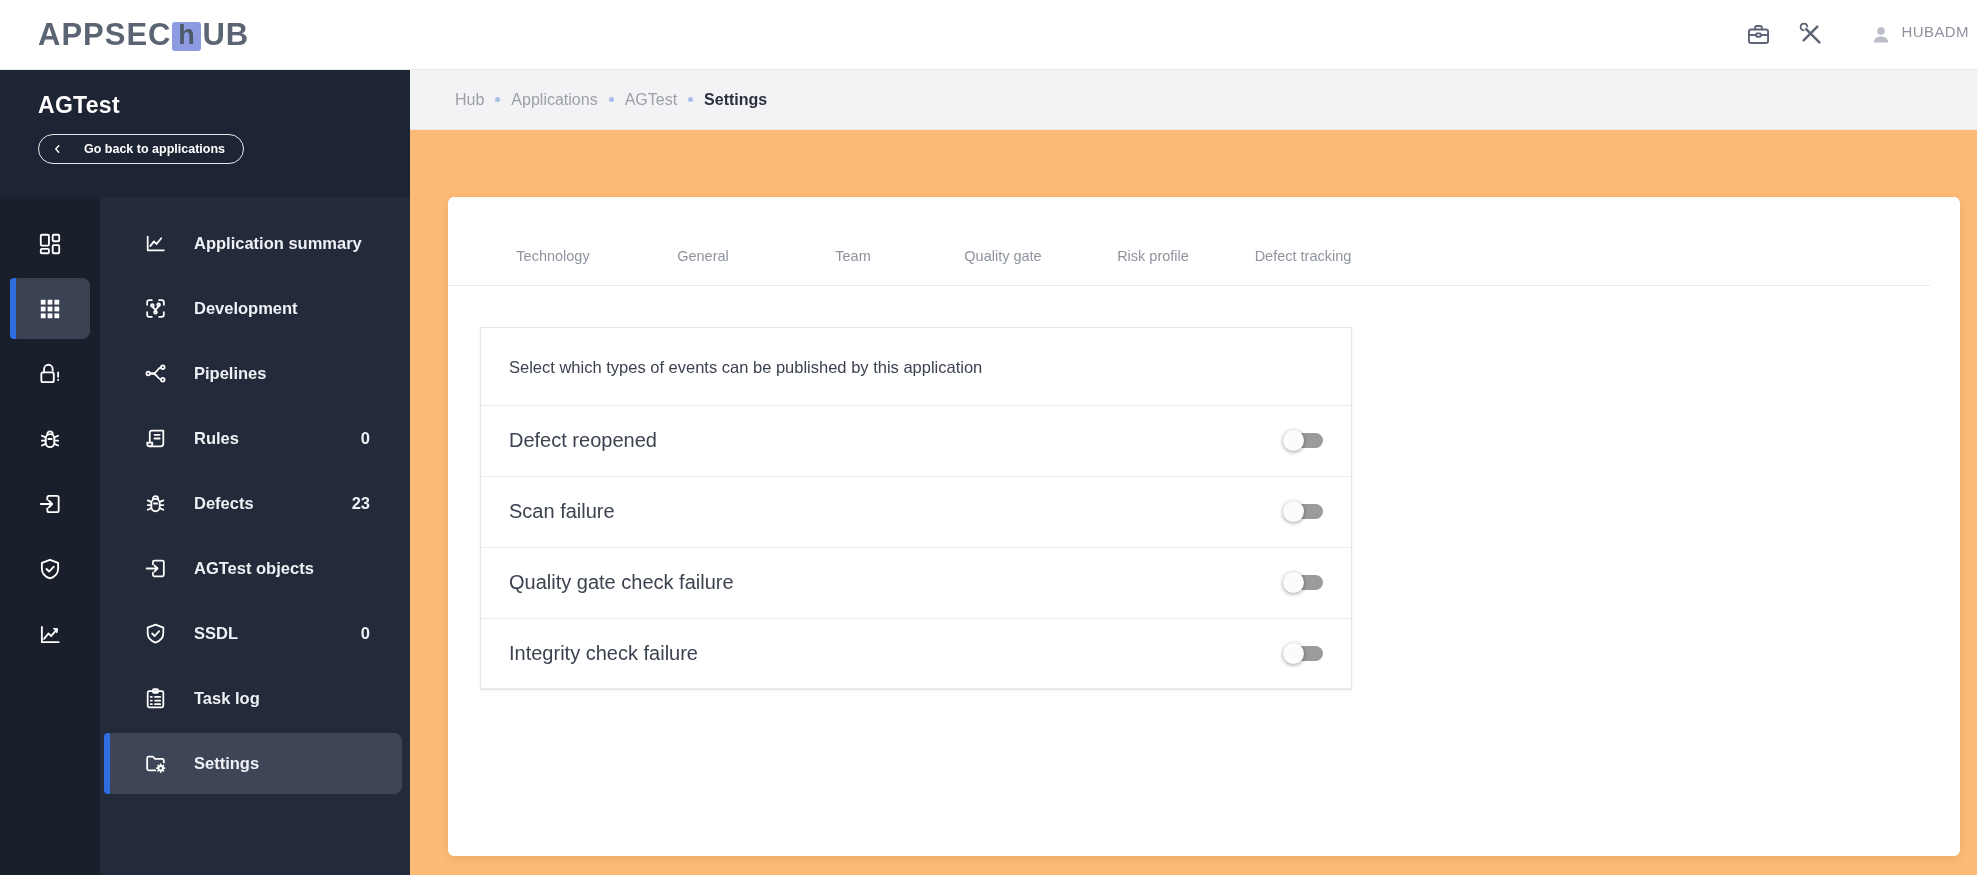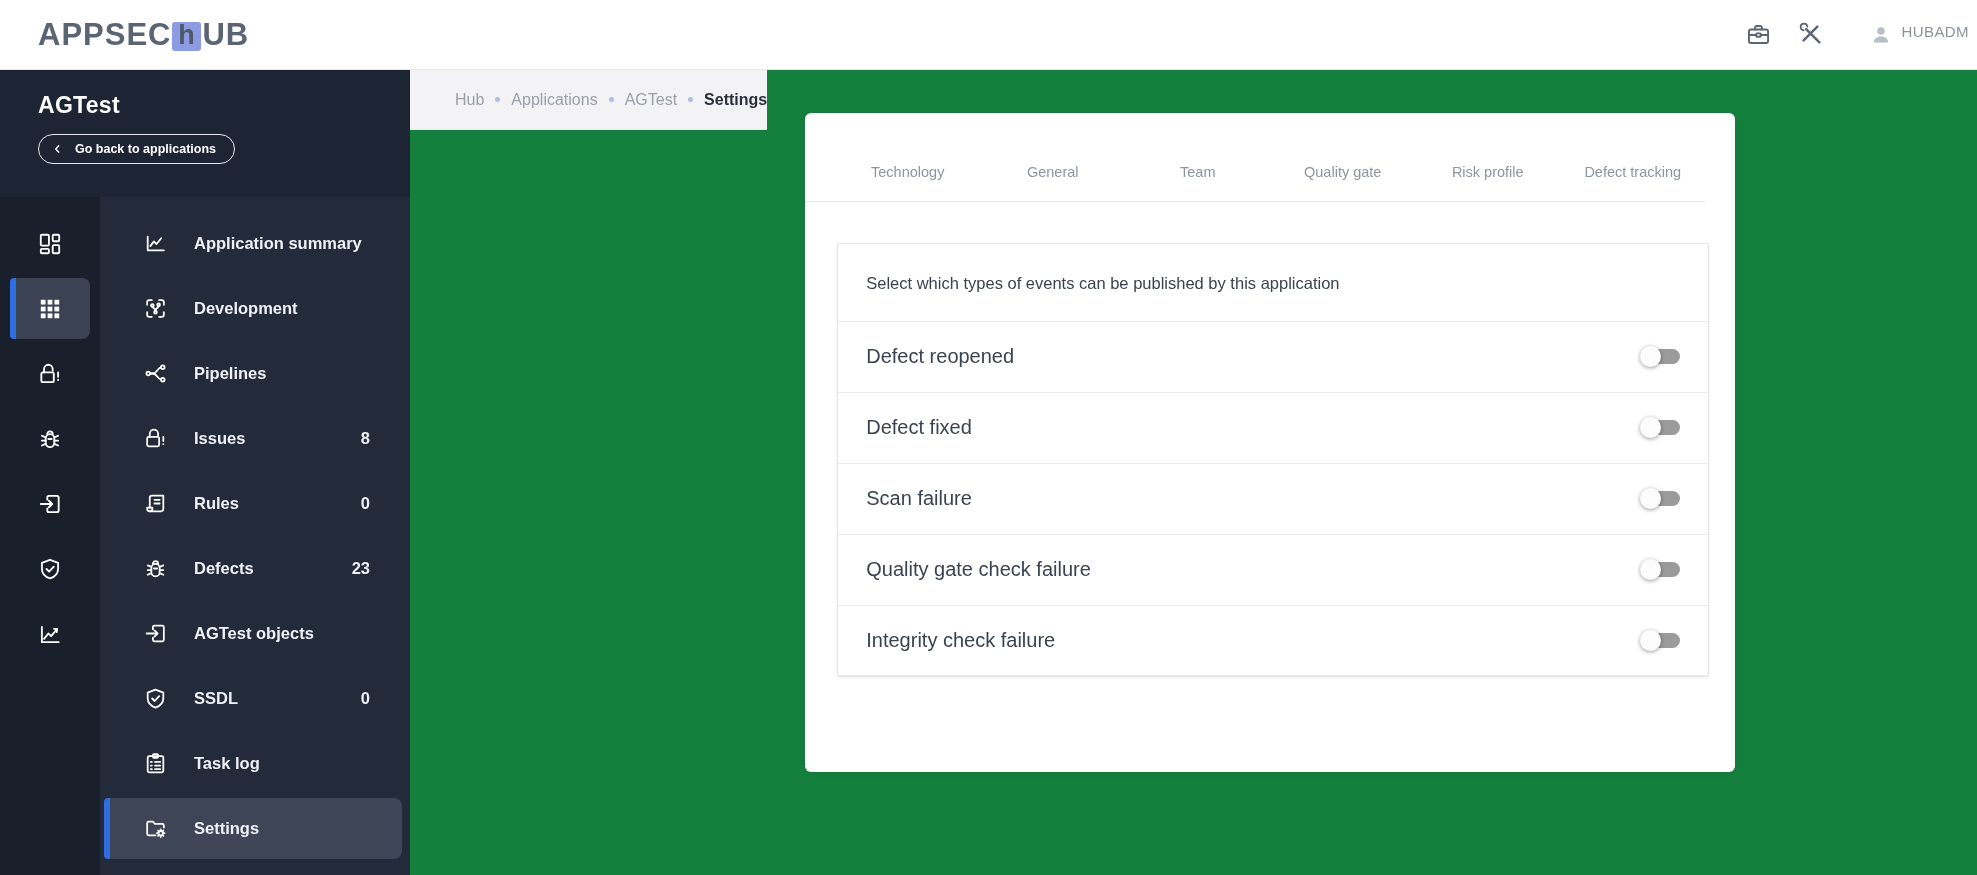--- a/index.html
+++ b/index.html
@@ -22,21 +22,21 @@
   .user-chip .hdr-icon { width:24px; height:24px; color:#b8bdc6; margin-left:0; }
   .user-name { font-size:15px; color:#8d929c; margin-left:9px; letter-spacing:0.4px; }
 
   
   .page { display:flex; height:805px; }
 
   
   .sidebar { width:410px; display:flex; flex-direction:column; flex-shrink:0; }
   .sidebar-head { height:127px; background:#1d2433; padding:22px 0 0 38px; }
   .sidebar-title { color:#ffffff; font-size:23px; font-weight:700; letter-spacing:0.3px; }
-  .back-btn { margin-top:15px; display:inline-flex; gap:11px;
+  .back-btn { margin-top:15px; display:inline-flex; gap:20px;
     border:1.5px solid rgba(255,255,255,0.9); border-radius:17px; padding:7px 18px 7px 13px;
     color:#ffffff; font-size:12.5px; font-weight:700; cursor:pointer; background:transparent; }
   .back-btn .chev { width:12px; height:14px; }
   .back-btn .chev svg { width:100%; height:100%; }
   .sidebar-body { flex:1; display:flex; }
   .rail { width:100px; background:#191f2b; padding-top:14px; }
   .rail-item { height:65px; display:flex; align-items:center; justify-content:center;
     position:relative; cursor:pointer; }
   .rail-item .icon { width:26px; height:26px; color:#ffffff; }
   .rail-item .icon svg { width:100%; height:100%; }
@@ -53,21 +53,21 @@
   .menu-item .label { font-size:16.5px; font-weight:600; position:relative; z-index:2; }
   .menu-item .badge { margin-left:auto; margin-right:40px; font-size:16.5px; font-weight:700;
     position:relative; z-index:2; }
   .menu-item.active { background:transparent; }
   .menu-item.active::before { content:""; position:absolute; left:4px; right:8px; top:2px; bottom:2px;
     background:#3d4557; border-radius:8px; }
   .menu-item.active::after { content:""; position:absolute; left:4px; top:2px; bottom:2px;
     width:6px; background:#2e6ee0; border-radius:4px 0 0 4px; }
 
   
-  .main { flex:1; display:flex; flex-direction:row; background:#15803d; min-width:0; }
+  .main { flex:1; display:flex; flex-direction:column; background:#fdba74; min-width:0;gap:24px; }
   .breadcrumb-bar { height:60px; background:#f3f3f6; border-bottom:1px solid #e8e8ed;
     display:flex; align-items:center; padding-left:45px; }
   .crumb { font-size:16px; color:#9b9fa8; cursor:pointer; }
   .crumb.current { color:#2a303c; font-weight:700; }
   .crumb-dot { width:5px; height:5px; border-radius:50%; background:#a8c0e8; margin:0 11px; }
 
   .panel { margin:43px 17px 0 38px; height:659px; background:#ffffff; border-radius:6px;
     box-shadow:0 2px 8px rgba(40,40,70,0.10); }
   .tab-strip { display:flex; margin-top:30px; padding-left:30px; height:59px;
     border-bottom:1px solid #e9e9ee; width:calc(100% - 30px); }
@@ -233,30 +233,20 @@
                 <circle cx="5" cy="12" r="1.7"></circle>
                 <circle cx="19" cy="6" r="1.7"></circle>
                 <circle cx="19" cy="18" r="1.7"></circle>
                 <path d="M6.8 12h2.7c4 0 4.2-5.4 7.8-5.8"></path>
                 <path d="M6.8 12h2.7c4 0 4.2 5.4 7.8 5.8"></path>
               </svg></span>
             <span class="label">Pipelines</span>
           </div>
           <div class="menu-item">
             <span class="icon"><svg viewBox="0 0 24 24" fill="none" stroke="currentColor" stroke-width="1.7" stroke-linecap="round" stroke-linejoin="round">
-                <rect x="4" y="10.5" width="11.5" height="9" rx="1.5"></rect>
-                <path d="M6.5 10.5V7.5a4 4 0 0 1 8 0V9"></path>
-                <line x1="19.5" y1="10.5" x2="19.5" y2="14.5"></line>
-                <line x1="19.5" y1="17.3" x2="19.5" y2="17.5"></line>
-              </svg></span>
-            <span class="label">Issues</span>
-            <span class="badge">8</span>
-          </div>
-          <div class="menu-item">
-            <span class="icon"><svg viewBox="0 0 24 24" fill="none" stroke="currentColor" stroke-width="1.7" stroke-linecap="round" stroke-linejoin="round">
                 <path d="M6.5 19.5A2.5 2.5 0 0 1 4 17v-1h5v1a2.5 2.5 0 0 1-2.5 2.5z"></path>
                 <path d="M6.5 19.5H17a2.5 2.5 0 0 0 2.5-2.5V4.5H8.5a2 2 0 0 0-2 2V16"></path>
                 <line x1="11" y1="8.5" x2="16" y2="8.5"></line>
                 <line x1="11" y1="12" x2="16" y2="12"></line>
               </svg></span>
             <span class="label">Rules</span>
             <span class="badge">0</span>
           </div>
           <div class="menu-item">
             <span class="icon"><svg viewBox="0 0 24 24" fill="none" stroke="currentColor" stroke-width="1.7" stroke-linecap="round" stroke-linejoin="round">
@@ -346,27 +336,20 @@
         <div class="card-heading">Select which types of events can be published by this application</div>
         <div id="toggle-rows">
             <div class="toggle-row">
               <span class="toggle-label">Defect reopened</span>
               <span class="switch" role="switch" aria-checked="false">
                 <span class="track"></span>
                 <span class="thumb"></span>
               </span>
             </div>
             <div class="toggle-row">
-              <span class="toggle-label">Defect fixed</span>
-              <span class="switch" role="switch" aria-checked="false">
-                <span class="track"></span>
-                <span class="thumb"></span>
-              </span>
-            </div>
-            <div class="toggle-row">
               <span class="toggle-label">Scan failure</span>
               <span class="switch" role="switch" aria-checked="false">
                 <span class="track"></span>
                 <span class="thumb"></span>
               </span>
             </div>
             <div class="toggle-row">
               <span class="toggle-label">Quality gate check failure</span>
               <span class="switch" role="switch" aria-checked="false">
                 <span class="track"></span>

